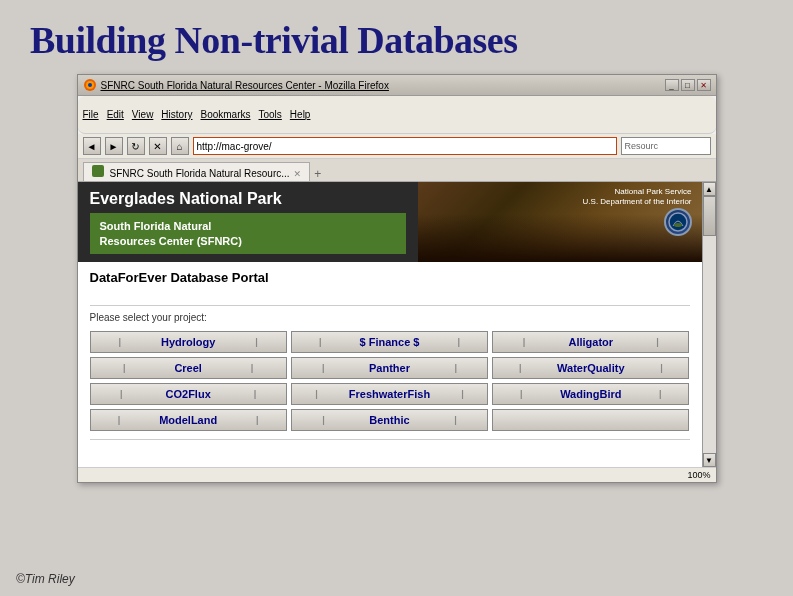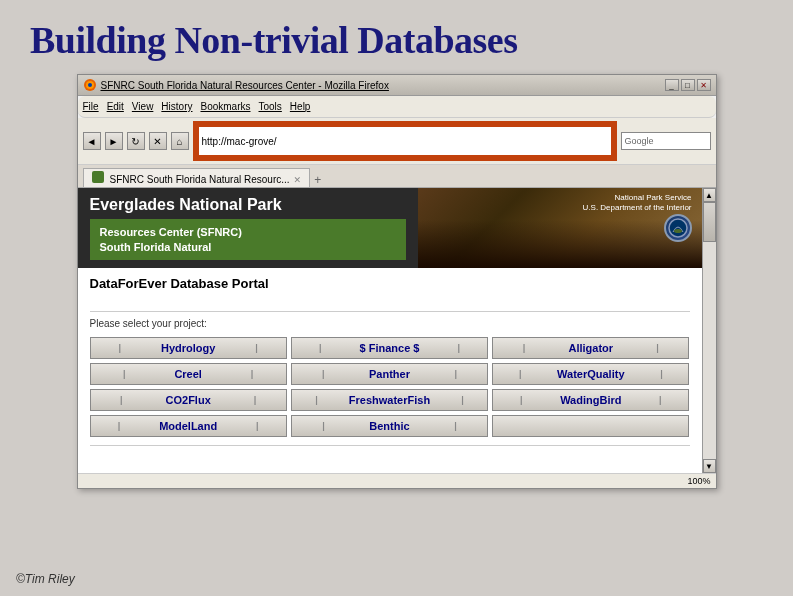--- a/index.html
+++ b/index.html
@@ -79,21 +79,21 @@
       display: flex;
       align-items: center;
       justify-content: center;
       cursor: pointer;
     }
 
     .title-btn.close { color: #800000; }
 
     .browser-menubar {
       background: #ece9e0;
-      padding: 5px 5px;
+      padding: 13px 5px;
       display: flex;
       gap: 8px;
       border-bottom: 1px solid #ccc;
       border-radius: 7px;
     }
 
     .menu-item {
       font-size: 10px;
       color: #000;
       text-decoration: underline;
@@ -118,23 +118,23 @@
       display: flex;
       align-items: center;
       justify-content: center;
       cursor: pointer;
     }
 
     .address-bar {
       flex: 1;
       height: 18px;
       background: white;
-      border: 6px solid #c2410c;
-      font-size: 10px;
-      padding: 14px 3px;
+      border: 1px solid #c2410c;
+      font-size: 10px;
+      padding: 8px 3px;
       display: flex;
       align-items: center;
     }
 
     .search-bar {
       width: 90px;
       height: 18px;
       background: white;
       border: 1px solid #888;
       font-size: 10px;
@@ -432,21 +432,21 @@
     <div class="browser-toolbar">
       <div class="nav-btn">◄</div>
       <div class="nav-btn">►</div>
       <div class="nav-btn">↻</div>
       <div class="nav-btn">✕</div>
       <div class="nav-btn">⌂</div>
       <div class="address-bar">
         <span style="font-size:10px;">http://mac-grove/</span>
       </div>
       <div class="search-bar">
-        <span class="search-label">Google</span>
+        <span class="search-label">Resourc</span>
       </div>
     </div>
 
     <div class="browser-tab-bar">
       <div class="browser-tab">
         <div class="browser-icon">
           <svg width="12" height="12" viewBox="0 0 12 12">
             <rect width="12" height="12" fill="#4a7a2a" rx="2"></rect>
           </svg>
         </div>
@@ -459,22 +459,22 @@
     <div class="browser-layout">
       <div class="browser-main">
 
         <div class="enp-header">
           <div class="enp-header-inner">
             <div class="enp-header-left">
               <div>
                 <div class="enp-title">Everglades National Park</div>
               </div>
               <div class="sfnrc-box">
+                <div class="sfnrc-text">South Florida Natural</div>
                 <div class="sfnrc-text">Resources Center (SFNRC)</div>
-                <div class="sfnrc-text">South Florida Natural</div>
               </div>
             </div>
             <div class="enp-header-right">
               <div class="enp-header-image"></div>
               <div class="nps-logo-area">
                 <div class="nps-logo-text">National Park Service</div>
                 <div class="nps-logo-text">U.S. Department of the Interior</div>
                 <div class="nps-logo-circle">
                   <svg width="20" height="20" viewBox="0 0 20 20">
                     <circle cx="10" cy="10" r="9" fill="#003366" stroke="#8899bb" stroke-width="1.5"></circle>

